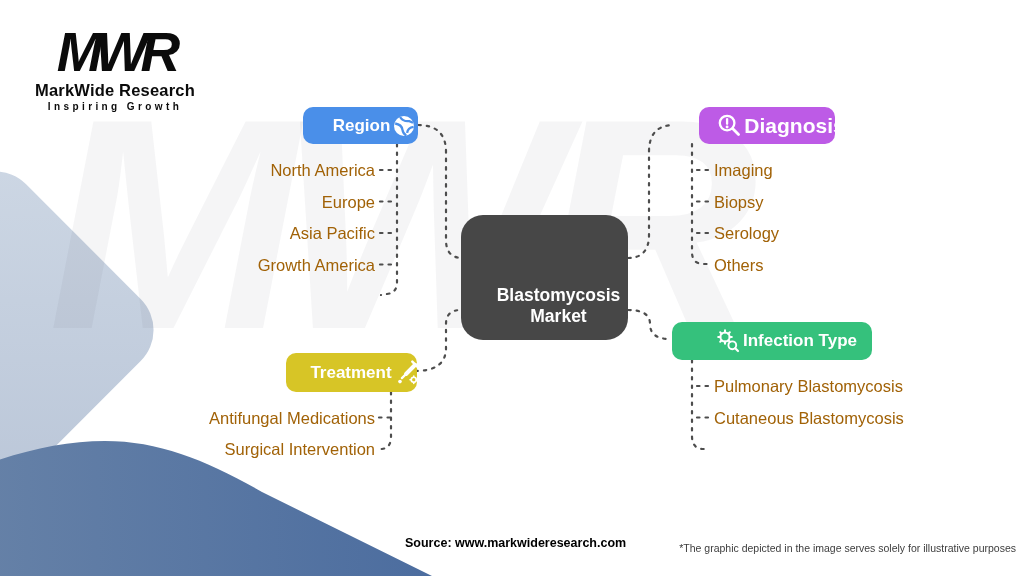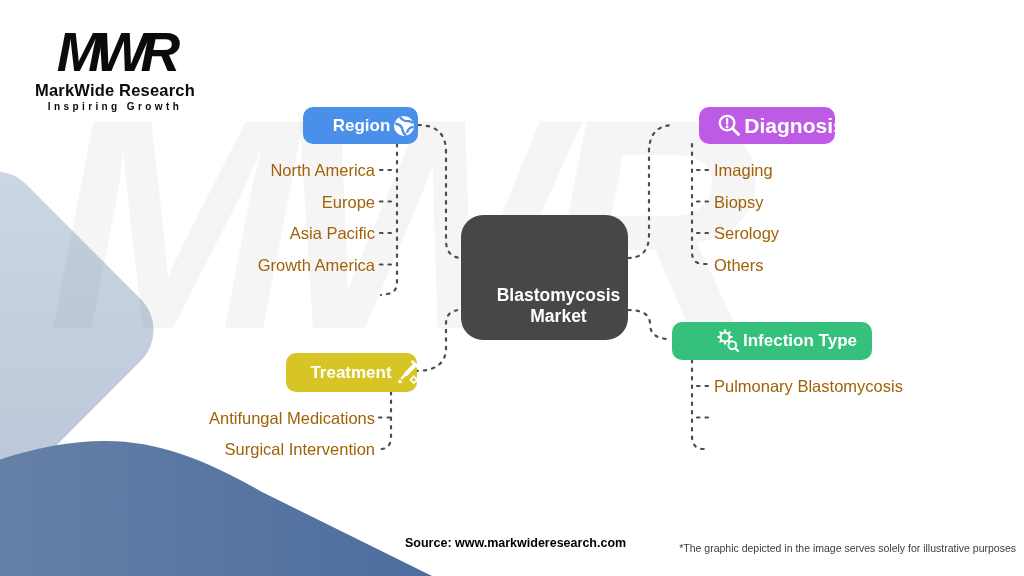--- a/index.html
+++ b/index.html
@@ -174,17 +174,18 @@
 
   <div class="item l" style="top:159px">Imaging</div>
   <div class="item l" style="top:190.5px">Biopsy</div>
   <div class="item l" style="top:222px">Serology</div>
   <div class="item l" style="top:253.5px">Others</div>
 
   <div class="item r" style="top:406.5px">Antifungal Medications</div>
   <div class="item r" style="top:438px">Surgical Intervention</div>
 
   <div class="item l" style="top:375px">Pulmonary Blastomycosis</div>
+  <div class="item l" style="top:406.5px">Cutaneous Blastomycosis</div>
 
   <div class="abs source">Source: www.markwideresearch.com</div>
   <div class="abs disclaimer">*The graphic depicted in the image serves solely for illustrative purposes</div>
 
 </div>
 
 </body></html>

